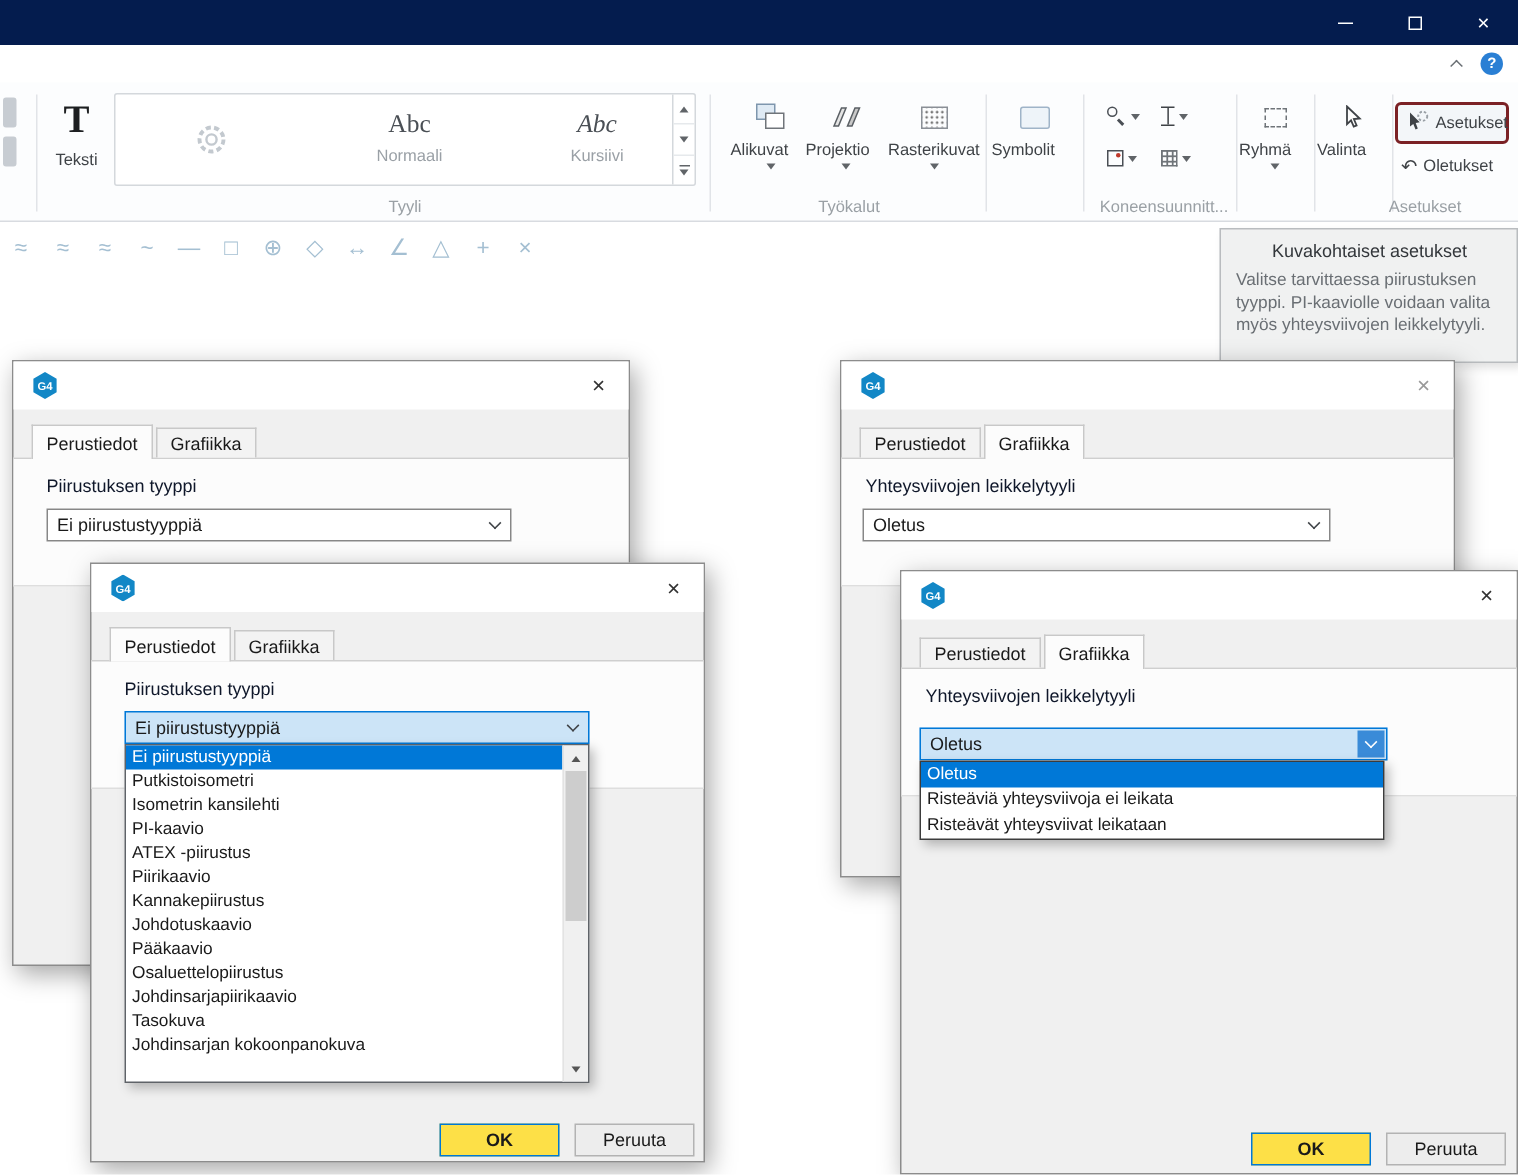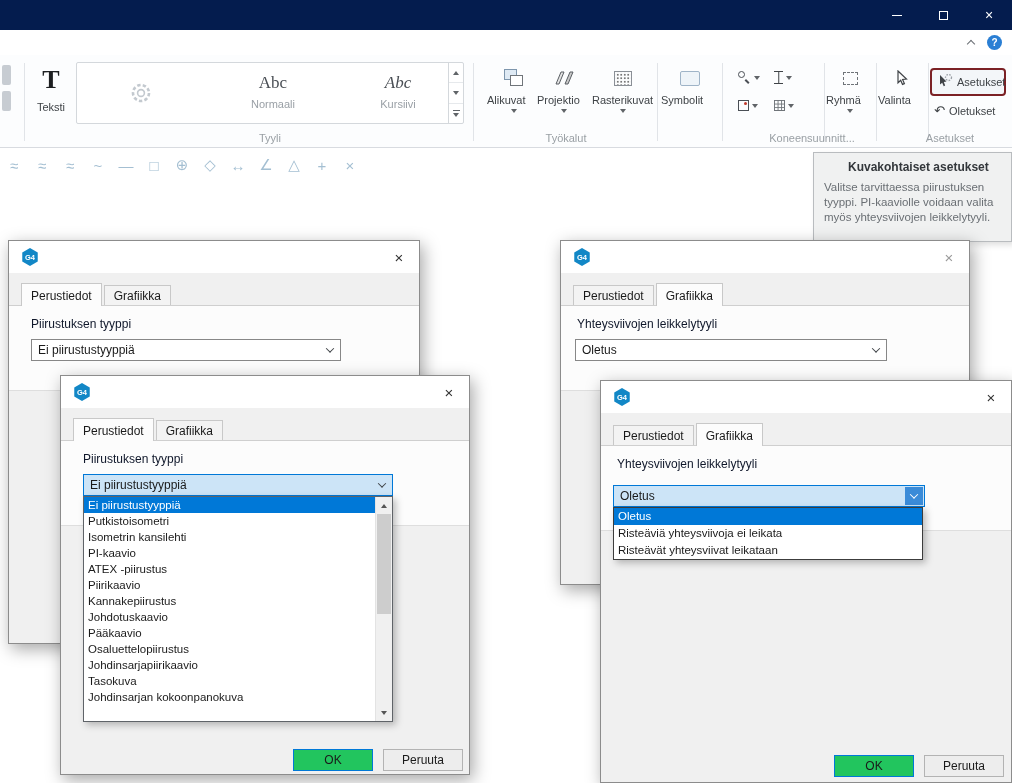--- a/index.html
+++ b/index.html
@@ -59,21 +59,21 @@
   .asetukset-btn { position:absolute; left:930px; top:13px; width:76px; height:28px; display:flex; align-items:center; gap:4px; padding:0 5px; border:2px solid #7b2125; border-radius:4px; font-size:11px; color:#3f4347; background:#f3f6f9; }
   .oletukset-btn { position:absolute; left:934px; top:49px; display:flex; align-items:center; gap:4px; font-size:11px; color:#3f4347; }
   .undo-glyph { font-size:13px; color:#3f4347; line-height:1; }
 
   
   .tools-row { position:absolute; top:152px; left:2px; height:28px; display:flex; }
   .tool-ic { width:24px; height:26px; margin-right:4px; display:inline-flex; align-items:center; justify-content:center; font-size:15px; color:#a4bfd2; }
 
   
   .tooltip { position:absolute; left:813px; top:152px; width:199px; height:90px; background:#f0f1f1; border:1px solid #b9bcbf; box-shadow:3px 3px 6px rgba(0,0,0,.13); padding:7px 10px; z-index:5; }
-  .tooltip-title { font-size:12px; font-weight:bold; color:#33373b; margin-bottom:6px;padding-left:24px; }
+  .tooltip-title { font-size:12px; font-weight:normal; color:#33373b; margin-bottom:6px;padding-left:24px; }
   .tooltip-body { font-size:11.5px; color:#6a6f74; line-height:1.3; }
 
   
   .dlg { position:absolute; background:#f0f0f0; border:1px solid #8c8c8c; box-shadow:3px 5px 16px rgba(0,0,0,.35); font-size:12px; color:#1a1a1a; }
   .dlg-title { position:absolute; left:0; right:0; top:0; height:32px; background:#fff; }
   .g4 { position:absolute; left:12px; top:7px; width:18px; height:18px; background:#1287c6; color:#fff; font-size:7.5px; font-weight:bold; display:flex; align-items:center; justify-content:center; clip-path:polygon(50% 0%,93% 25%,93% 75%,50% 100%,7% 75%,7% 25%); }
   .dlg-close { position:absolute; right:0; top:0; width:40px; height:32px; display:flex; align-items:center; justify-content:center; font-size:15px; color:#333; }
   .dlg-close.dim { color:#9a9a9a; }
   .tabs { position:absolute; left:12px; top:42px; height:23px; display:flex; align-items:center; z-index:3; }
   .tab { font-size:12px; background:#f3f3f3; border:1px solid #c8c8c8; border-bottom:none; padding:3px 9px 2px; height:20px; margin-right:2px; }
@@ -93,21 +93,21 @@
   .sel { background:#0078d7; color:#fff; }
   .sb { position:absolute; top:0; right:0; bottom:0; width:17px; background:#f0f0f0; border-left:1px solid #e3e3e3; }
   .sb-btn { height:17px; display:flex; align-items:center; justify-content:center; }
   .sb-bottom { position:absolute; bottom:0; left:0; right:0; }
   .sb-track { position:absolute; top:17px; bottom:17px; left:0; right:0; }
   .sb-thumb { position:absolute; top:0; left:1px; right:1px; height:100px; background:#cdcdcd; }
   .tri-up-sm { width:0; height:0; border-left:3px solid transparent; border-right:3px solid transparent; border-bottom:4px solid #555; }
   .tri-down-sm { width:0; height:0; border-left:3px solid transparent; border-right:3px solid transparent; border-top:4px solid #555; }
 
   .btn { position:absolute; width:80px; height:22px; background:#ededed; border:1px solid #b3b3b3; display:flex; align-items:center; justify-content:center; font-size:12px; z-index:4; }
-  .btn.default { border:1px solid #0078d7; background:#22c55e; }
+  .btn.default { border:1px solid #0078d7; background:#fde047;font-weight:bold; }
 </style>
 </head>
 <body>
 
 <div class="titlebar">
   <div class="win-btn" style="right:92px">
       <span class="min-i"></span>
     </div>
   <div class="win-btn" style="right:46px">
       <span class="max-i"></span>
@@ -220,21 +220,21 @@
     <span class="tri-down"></span>
   </div>
   <div class="small-btn" style="left:738px;top:45px">
     <span class="flagic"></span>
     <span class="tri-down"></span>
   </div>
   <div class="small-btn" style="left:774px;top:45px">
     <span class="gridic"></span>
     <span class="tri-down"></span>
   </div>
-  <div class="grp-label" style="left:764px;width:96px">Koneensuunnitt...</div>
+  <div class="grp-label" style="left:728px;width:96px">Koneensuunnitt...</div>
 
   <div class="vsep" style="left:824px"></div>
 
   <div class="big-btn" style="left:826px;width:48px">
     <div class="big-ico">
         <span class="dashsq"></span>
       </div>
     <span class="small-label">Ryhmä</span>
     <div class="tri-down"></div>
   </div>

